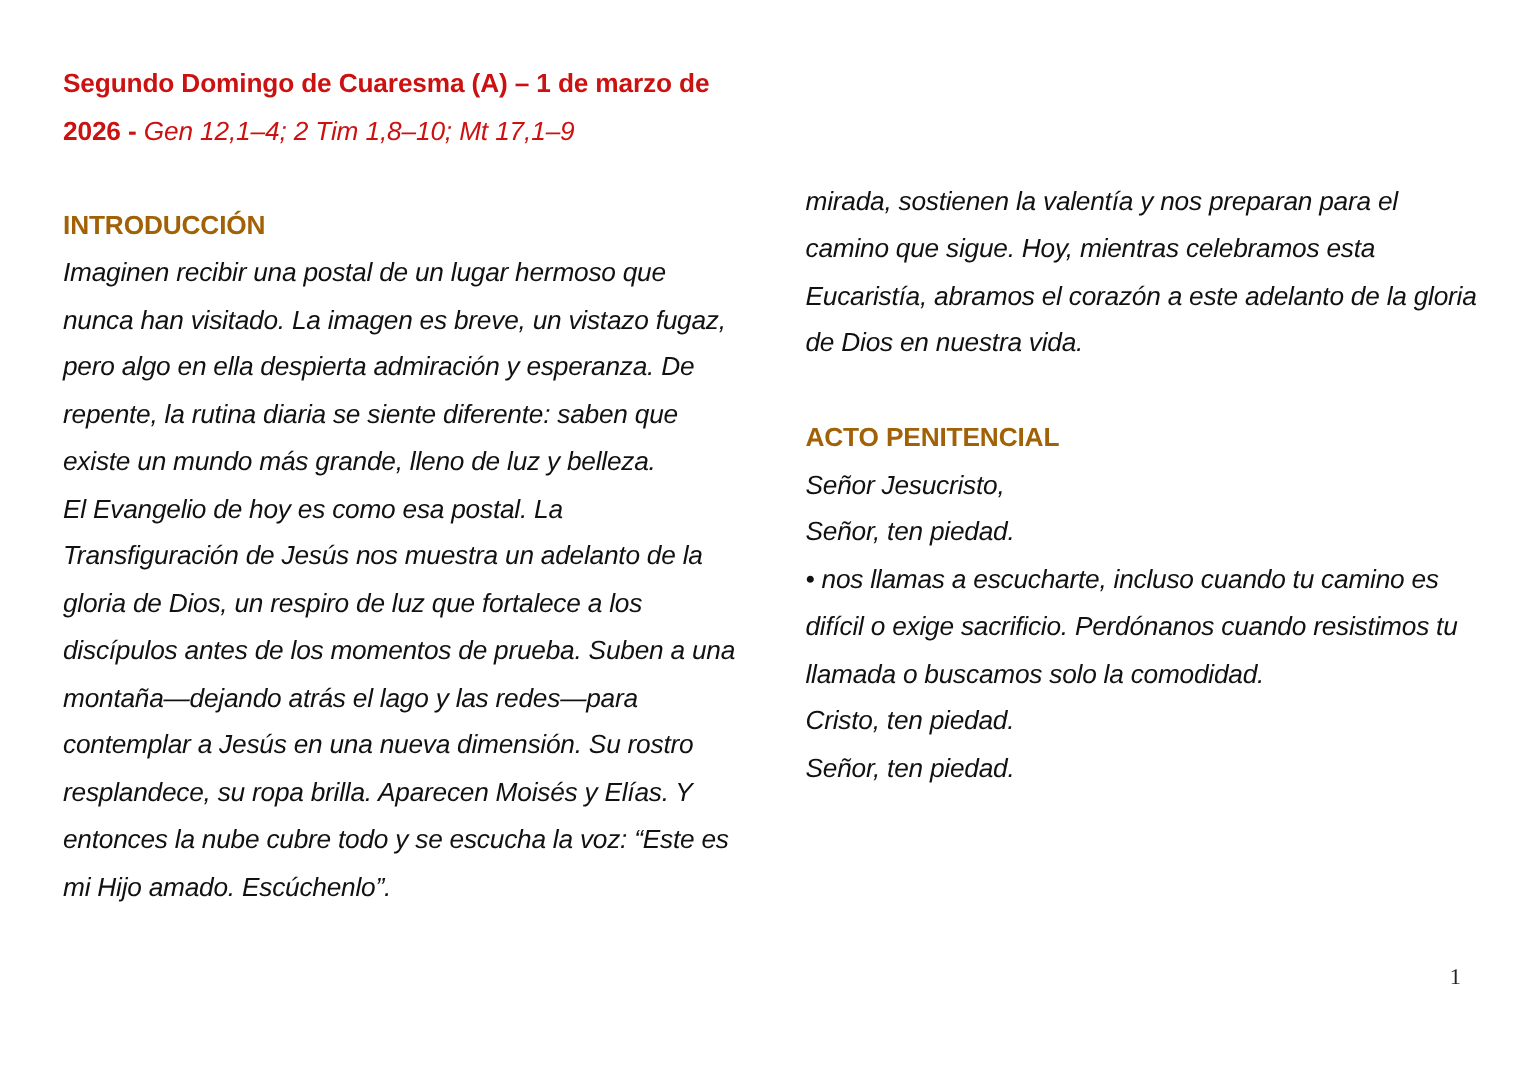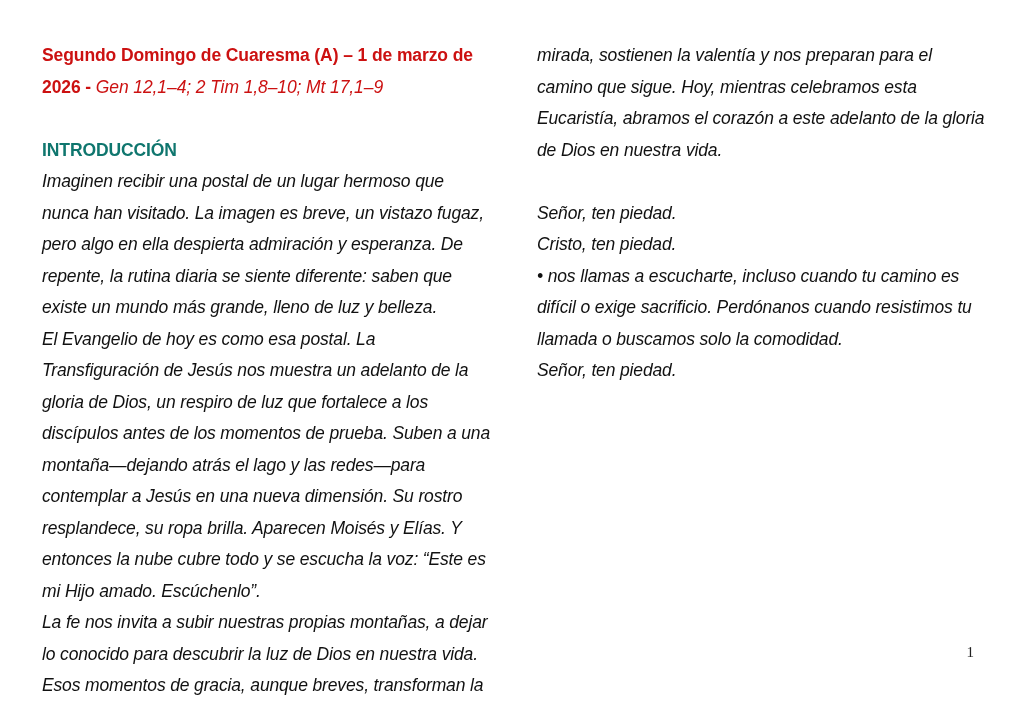--- a/index.html
+++ b/index.html
@@ -23,21 +23,21 @@
     background: #ffffff;
   }
 
   .columns {
     position: absolute;
     top: 40px;
     left: 42px;
     width: 940px;
     display: flex;
     gap: 45px;
-    align-items: flex-start;
+    align-items: center;
   }
 
   .column {
     width: 450px;
     flex: 0 0 450px;
   }
 
   .doc-title {
     font-size: 17.5px;
     font-weight: bold;
@@ -47,21 +47,21 @@
     letter-spacing: -0.1px;
   }
   .doc-title .refs {
     font-style: italic;
     font-weight: normal;
   }
 
   .section-heading {
     font-size: 17.5px;
     font-weight: bold;
-    color: #0f766e;
+    color: #a16207;
     line-height: 31.5px;
     margin: 0;
     letter-spacing: -0.1px;
   }
 
   .spacer {
     height: 31.5px;
   }
 
   .body-line {
@@ -96,36 +96,37 @@
       <h1 class="doc-title"><span>Segundo Domingo de Cuaresma (A) – 1 de marzo de 2026 - </span><span class="refs">Gen 12,1–4; 2 Tim 1,8–10; Mt 17,1–9</span></h1>
 
       <div class="spacer"></div>
 
       <h2 class="section-heading">INTRODUCCIÓN</h2>
 
       <p class="body-line">Imaginen recibir una postal de un lugar hermoso que nunca han visitado. La imagen es breve, un vistazo fugaz, pero algo en ella despierta admiración y esperanza. De repente, la rutina diaria se siente diferente: saben que existe un mundo más grande, lleno de luz y belleza.</p>
 
       <p class="body-line">El Evangelio de hoy es como esa postal. La Transfiguración de Jesús nos muestra un adelanto de la gloria de Dios, un respiro de luz que fortalece a los discípulos antes de los momentos de prueba. Suben a una montaña—dejando atrás el lago y las redes—para contemplar a Jesús en una nueva dimensión. Su rostro resplandece, su ropa brilla. Aparecen Moisés y Elías. Y entonces la nube cubre todo y se escucha la voz: “Este es mi Hijo amado. Escúchenlo”.</p>
 
-      <p class="body-line">La fe nos invita a subir nuestras propias montañas, a dejar lo conocido para descubrir la luz de Dios en nuestra vida. Esos momentos de gracia, aunque breves, transforman la</p>
 
     </div>
 
     <div class="column">
 
       <p class="body-line">mirada, sostienen la valentía y nos preparan para el camino que sigue. Hoy, mientras celebramos esta Eucaristía, abramos el corazón a este adelanto de la gloria de Dios en nuestra vida.</p>
 
       <div class="spacer"></div>
 
+      <h2 class="section-heading">ACTO PENITENCIAL</h2>
 
+      <p class="body-line">Señor Jesucristo,</p>
 
       <p class="body-line">Señor, ten piedad.</p>
 
+      <p class="body-line">• nos llamas a escucharte, incluso cuando tu camino es difícil o exige sacrificio. Perdónanos cuando resistimos tu llamada o buscamos solo la comodidad.</p>
       <p class="body-line">Cristo, ten piedad.</p>
-      <p class="body-line">• nos llamas a escucharte, incluso cuando tu camino es difícil o exige sacrificio. Perdónanos cuando resistimos tu llamada o buscamos solo la comodidad.</p>
 
       <p class="body-line">Señor, ten piedad.</p>
 
     </div>
 
   </div>
 
   <div class="page-number">1</div>
 
 </div>

